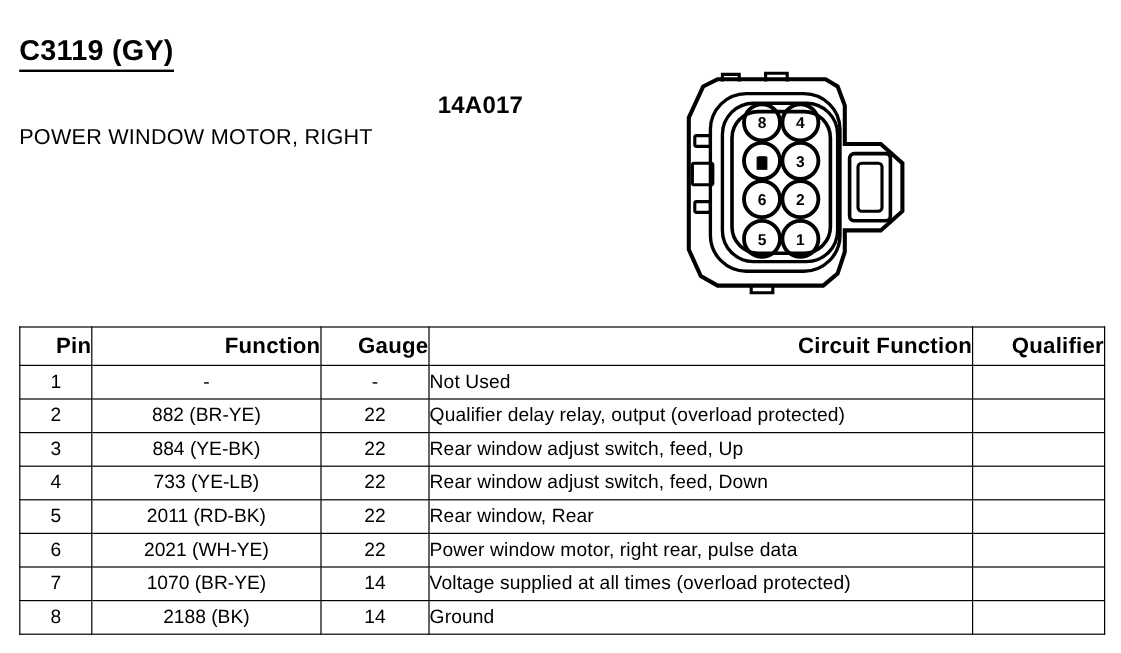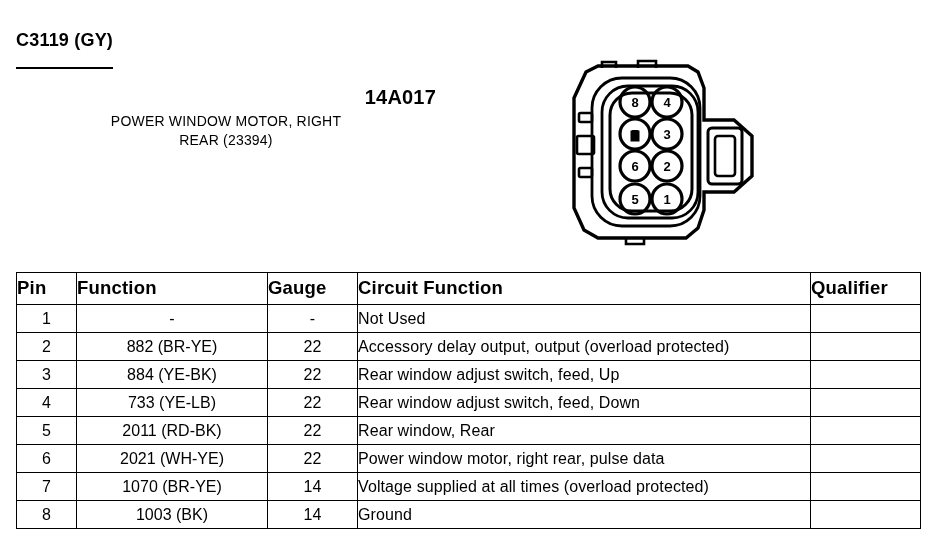--- a/index.html
+++ b/index.html
@@ -18,42 +18,41 @@
   }
 
   
   #header-block {
     position: absolute;
     left: 16px;
     top: 30px;
     width: 420px;
   }
   #connector-id {
-    font-size: 18px;
+    font-size: 24px;
     font-weight: bold;
     letter-spacing: 0.2px;
     line-height: 1.12;
     display: inline-block;
     border-bottom: 2px solid #000;
-    padding-bottom: 17px;
+    padding-bottom: 1px;
   }
   #part-number {
     font-size: 20px;
     font-weight: bold;
     letter-spacing: 0.2px;
     margin-top: 17px;
     line-height: 1.1;
     text-align: right;
   }
   .desc-line {
-    font-size: 14px;
+    font-size: 18px;
     font-weight: normal;
     letter-spacing: 0.2px;
     line-height: 1.33;
-    text-align: center;
   }
   #desc-lines {
     margin-top: 4px;
   }
 
   
   #connector-figure {
     position: absolute;
     left: 552px;
     top: 58px;
@@ -90,21 +89,21 @@
     padding: 0;
     height: 27px;
     font-size: 16px;
     line-height: 1;
     vertical-align: middle;
     background: #fff;
   }
   table#pin-table thead th {
     font-weight: bold;
     font-size: 18.5px;
-    text-align: left;
+    text-align: right;
     height: 31px;
     letter-spacing: 0.2px;
   }
   td.c-pin, td.c-circuit, td.c-gauge {
     text-align: center;
     font-size: 16px;
   }
   td.c-function {
     text-align: left;
     padding-left: 5px;
@@ -121,21 +120,20 @@
   col.w-qual     { width: 110px; }
 </style>
 </head>
 <body>
 
 <div id="header-block">
   <div id="connector-id">C3119 (GY)</div>
   <div id="part-number">14A017</div>
   <div id="desc-lines">
     <div class="desc-line">POWER WINDOW MOTOR, RIGHT</div>
-    <div class="desc-line">REAR (23394)</div>
   </div>
 </div>
 
 <div id="connector-figure">
   <svg width="240" height="190" viewBox="0 0 240 190" xmlns="http://www.w3.org/2000/svg">
 
     <path d="M 22 40 L 34 14 L 46 8 L 136 8 L 146 14 L 152 30
              L 152 62 L 182 62 L 200 78 L 200 118 L 182 134 L 152 134
              L 152 152 L 146 170 L 134 180 L 46 180 L 32 172 L 22 150 Z" fill="none" stroke="#000" stroke-width="3.4"></path>
 
@@ -216,21 +214,21 @@
           <td class="c-pin">1</td>
           <td class="c-circuit">-</td>
           <td class="c-gauge">-</td>
           <td class="c-function">Not Used</td>
           <td class="c-qualifier"></td>
         </tr>
         <tr>
           <td class="c-pin">2</td>
           <td class="c-circuit">882 (BR-YE)</td>
           <td class="c-gauge">22</td>
-          <td class="c-function">Accessory delay output, output (overload protected)</td>
+          <td class="c-function">Qualifier delay relay, output (overload protected)</td>
           <td class="c-qualifier"></td>
         </tr>
         <tr>
           <td class="c-pin">3</td>
           <td class="c-circuit">884 (YE-BK)</td>
           <td class="c-gauge">22</td>
           <td class="c-function">Rear window adjust switch, feed, Up</td>
           <td class="c-qualifier"></td>
         </tr>
         <tr>
@@ -256,20 +254,20 @@
         </tr>
         <tr>
           <td class="c-pin">7</td>
           <td class="c-circuit">1070 (BR-YE)</td>
           <td class="c-gauge">14</td>
           <td class="c-function">Voltage supplied at all times (overload protected)</td>
           <td class="c-qualifier"></td>
         </tr>
         <tr>
           <td class="c-pin">8</td>
-          <td class="c-circuit">1003 (BK)</td>
+          <td class="c-circuit">2188 (BK)</td>
           <td class="c-gauge">14</td>
           <td class="c-function">Ground</td>
           <td class="c-qualifier"></td>
         </tr>
       </tbody>
   </table>
 </div>
 
 </body></html>

